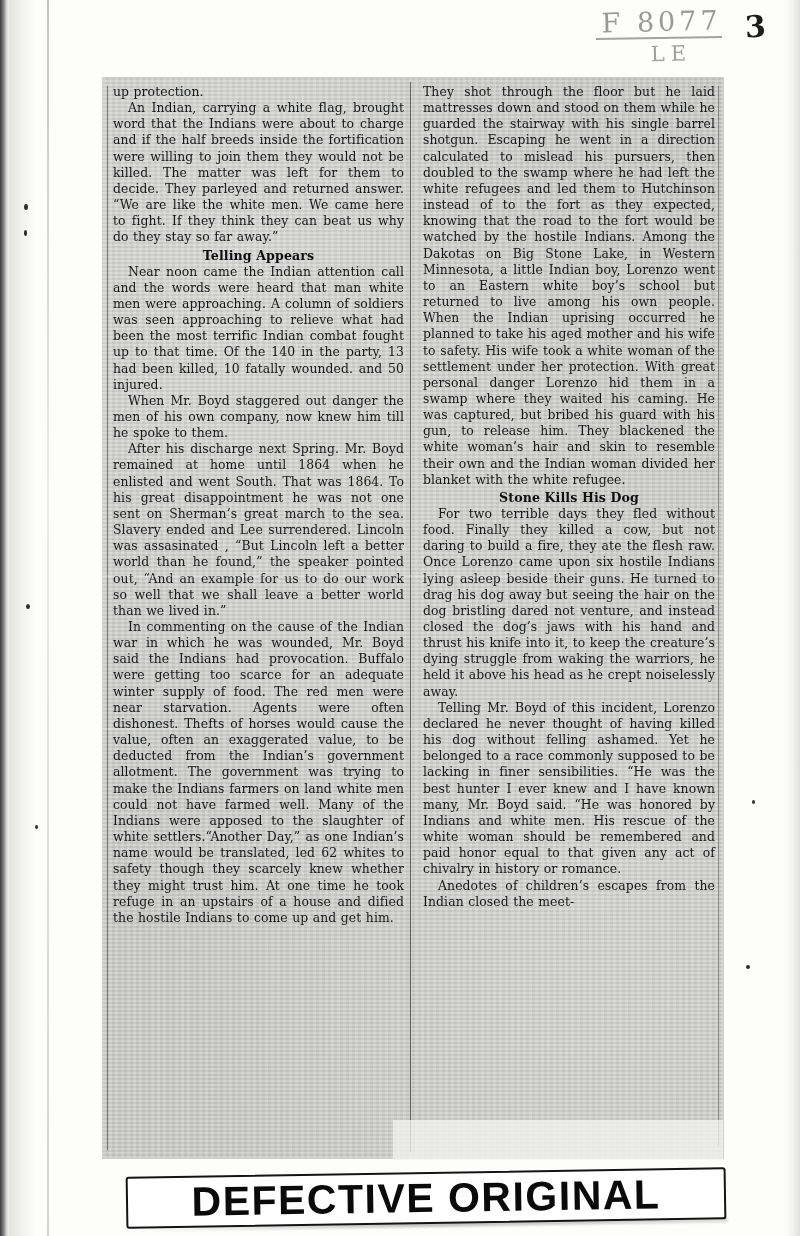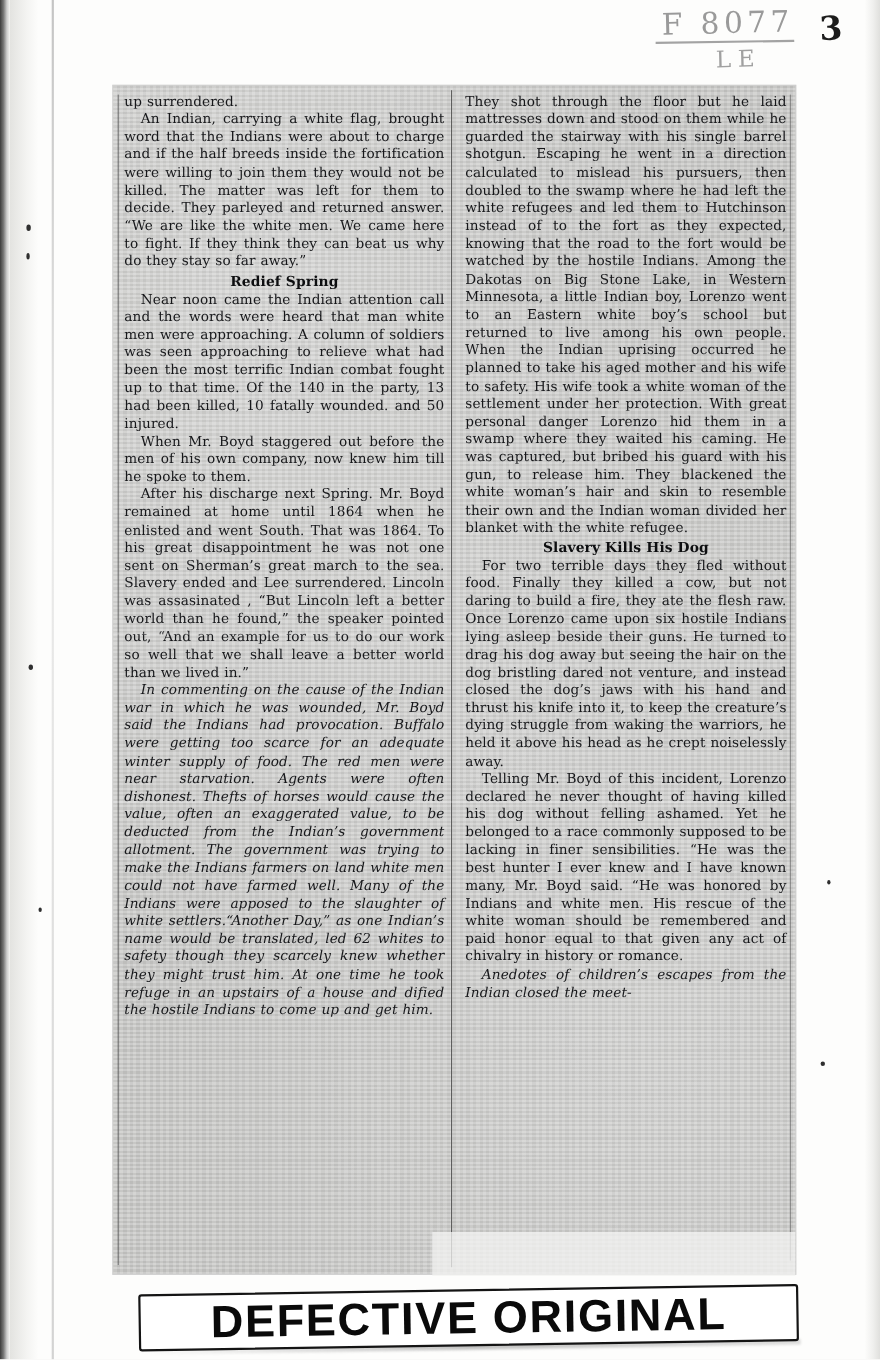--- a/index.html
+++ b/index.html
@@ -189,21 +189,21 @@
     font-size: 12.6px;
     font-weight: 700;
     text-align: center;
     color: #0d0e10;
     margin: 1px 0 0 0;
     line-height: 17px;
     letter-spacing: .1px;
   }
 
   
-  .np:last-child { text-align: justify; font-style: italic; }
+  .np:last-child { text-align: justify; }
 
   
   .streak {
     position: absolute;
     left: 0; right: 0;
     height: 2px;
     background: rgba(255,255,255,.55);
     pointer-events: none;
   }
 
@@ -266,31 +266,31 @@
   <div class="page-number">3</div>
 
   <div class="clipping">
 
     <div class="col-rule-outer-left"></div>
     <div class="col-rule-mid"></div>
     <div class="col-rule-outer-right"></div>
 
     <div class="columns">
       <div class="col col-left" id="col-left">
-          <p class="np cont">up surrendered.</p>
+          <p class="np cont">up protection.</p>
           <p class="np indent">An Indian, carrying a white flag, brought word that the Indians were about to charge and if the half breeds inside the fortification were willing to join them they would not be killed. The matter was left for them to decide. They parleyed and returned answer. “We are like the white men. We came here to fight. If they think they can beat us why do they stay so far away.”</p>
-          <h3 class="subhead">Redief Spring</h3>
+          <h3 class="subhead">Telling Appears</h3>
           <p class="np indent">Near noon came the Indian attention call and the words were heard that man white men were approaching. A column of soldiers was seen approaching to relieve what had been the most terrific Indian combat fought up to that time. Of the 140 in the party, 13 had been killed, 10 fatally wounded. and 50 injured.</p>
-          <p class="np indent">When Mr. Boyd staggered out before the men of his own company, now knew him till he spoke to them.</p>
+          <p class="np indent">When Mr. Boyd staggered out danger the men of his own company, now knew him till he spoke to them.</p>
           <p class="np indent">After his discharge next Spring. Mr. Boyd remained at home until 1864 when he enlisted and went South. That was 1864. To his great disappointment he was not one sent on Sherman’s great march to the sea. Slavery ended and Lee surrendered. Lincoln was assasinated , “But Lincoln left a better world than he found,” the speaker pointed out, “And an example for us to do our work so well that we shall leave a better world than we lived in.”</p>
           <p class="np indent">In commenting on the cause of the Indian war in which he was wounded, Mr. Boyd said the Indians had provocation. Buffalo were getting too scarce for an adequate winter supply of food. The red men were near starvation. Agents were often dishonest. Thefts of horses would cause the value, often an exaggerated value, to be deducted from the Indian’s government allotment. The government was trying to make the Indians farmers on land white men could not have farmed well. Many of the Indians were apposed to the slaughter of white settlers.“Another Day,” as one Indian’s name would be translated, led 62 whites to safety though they scarcely knew whether they might trust him. At one time he took refuge in an upstairs of a house and dified the hostile Indians to come up and get him.</p>
         </div>
       <div class="col col-right" id="col-right">
           <p class="np cont">They shot through the floor but he laid mattresses down and stood on them while he guarded the stairway with his single barrel shotgun. Escaping he went in a direction calculated to mislead his pursuers, then doubled to the swamp where he had left the white refugees and led them to Hutchinson instead of to the fort as they expected, knowing that the road to the fort would be watched by the hostile Indians. Among the Dakotas on Big Stone Lake, in Western Minnesota, a little Indian boy, Lorenzo went to an Eastern white boy’s school but returned to live among his own people. When the Indian uprising occurred he planned to take his aged mother and his wife to safety. His wife took a white woman of the settlement under her protection. With great personal danger Lorenzo hid them in a swamp where they waited his caming. He was captured, but bribed his guard with his gun, to release him. They blackened the white woman’s hair and skin to resemble their own and the Indian woman divided her blanket with the white refugee.</p>
-          <h3 class="subhead">Slavery Kills His Dog</h3>
+          <h3 class="subhead">Stone Kills His Dog</h3>
           <p class="np indent">For two terrible days they fled without food. Finally they killed a cow, but not daring to build a fire, they ate the flesh raw. Once Lorenzo came upon six hostile Indians lying asleep beside their guns. He turned to drag his dog away but seeing the hair on the dog bristling dared not venture, and instead closed the dog’s jaws with his hand and thrust his knife into it, to keep the creature’s dying struggle from waking the warriors, he held it above his head as he crept noiselessly away.</p>
           <p class="np indent">Telling Mr. Boyd of this incident, Lorenzo declared he never thought of having killed his dog without felling ashamed. Yet he belonged to a race commonly supposed to be lacking in finer sensibilities. “He was the best hunter I ever knew and I have known many, Mr. Boyd said. “He was honored by Indians and white men. His rescue of the white woman should be remembered and paid honor equal to that given any act of chivalry in history or romance.</p>
           <p class="np indent">Anedotes of children’s escapes from the Indian closed the meet-</p>
         </div>
     </div>
 
     <div class="streak" style="top:497px; opacity:.45;"></div>
     <div class="streak" style="top:650px; opacity:.35;"></div>
     <div class="clipping-light-patch"></div>
   </div>

